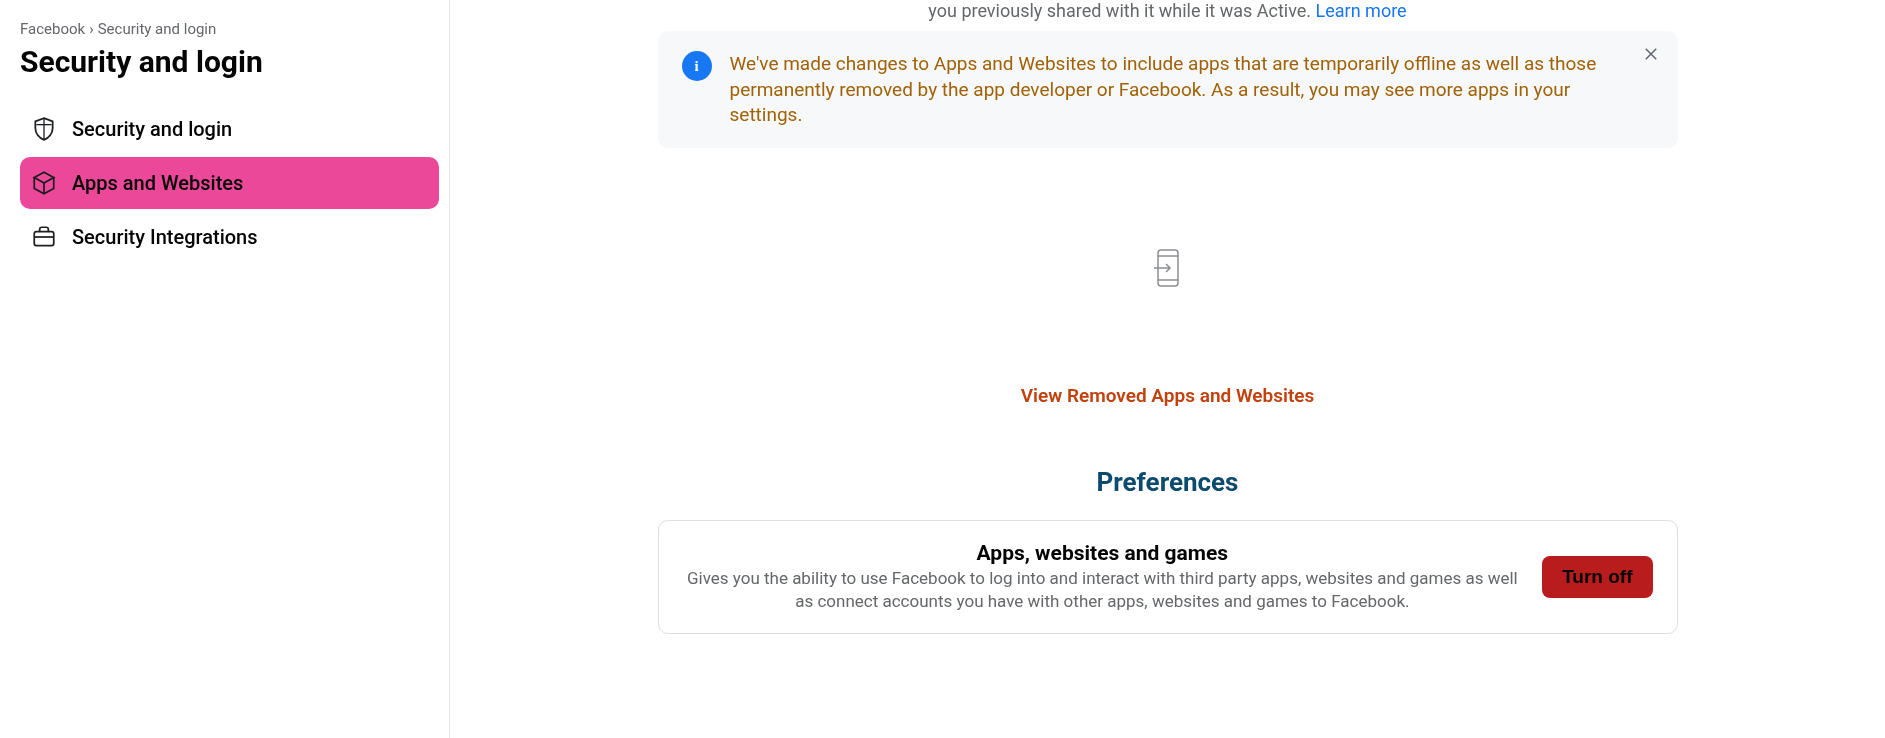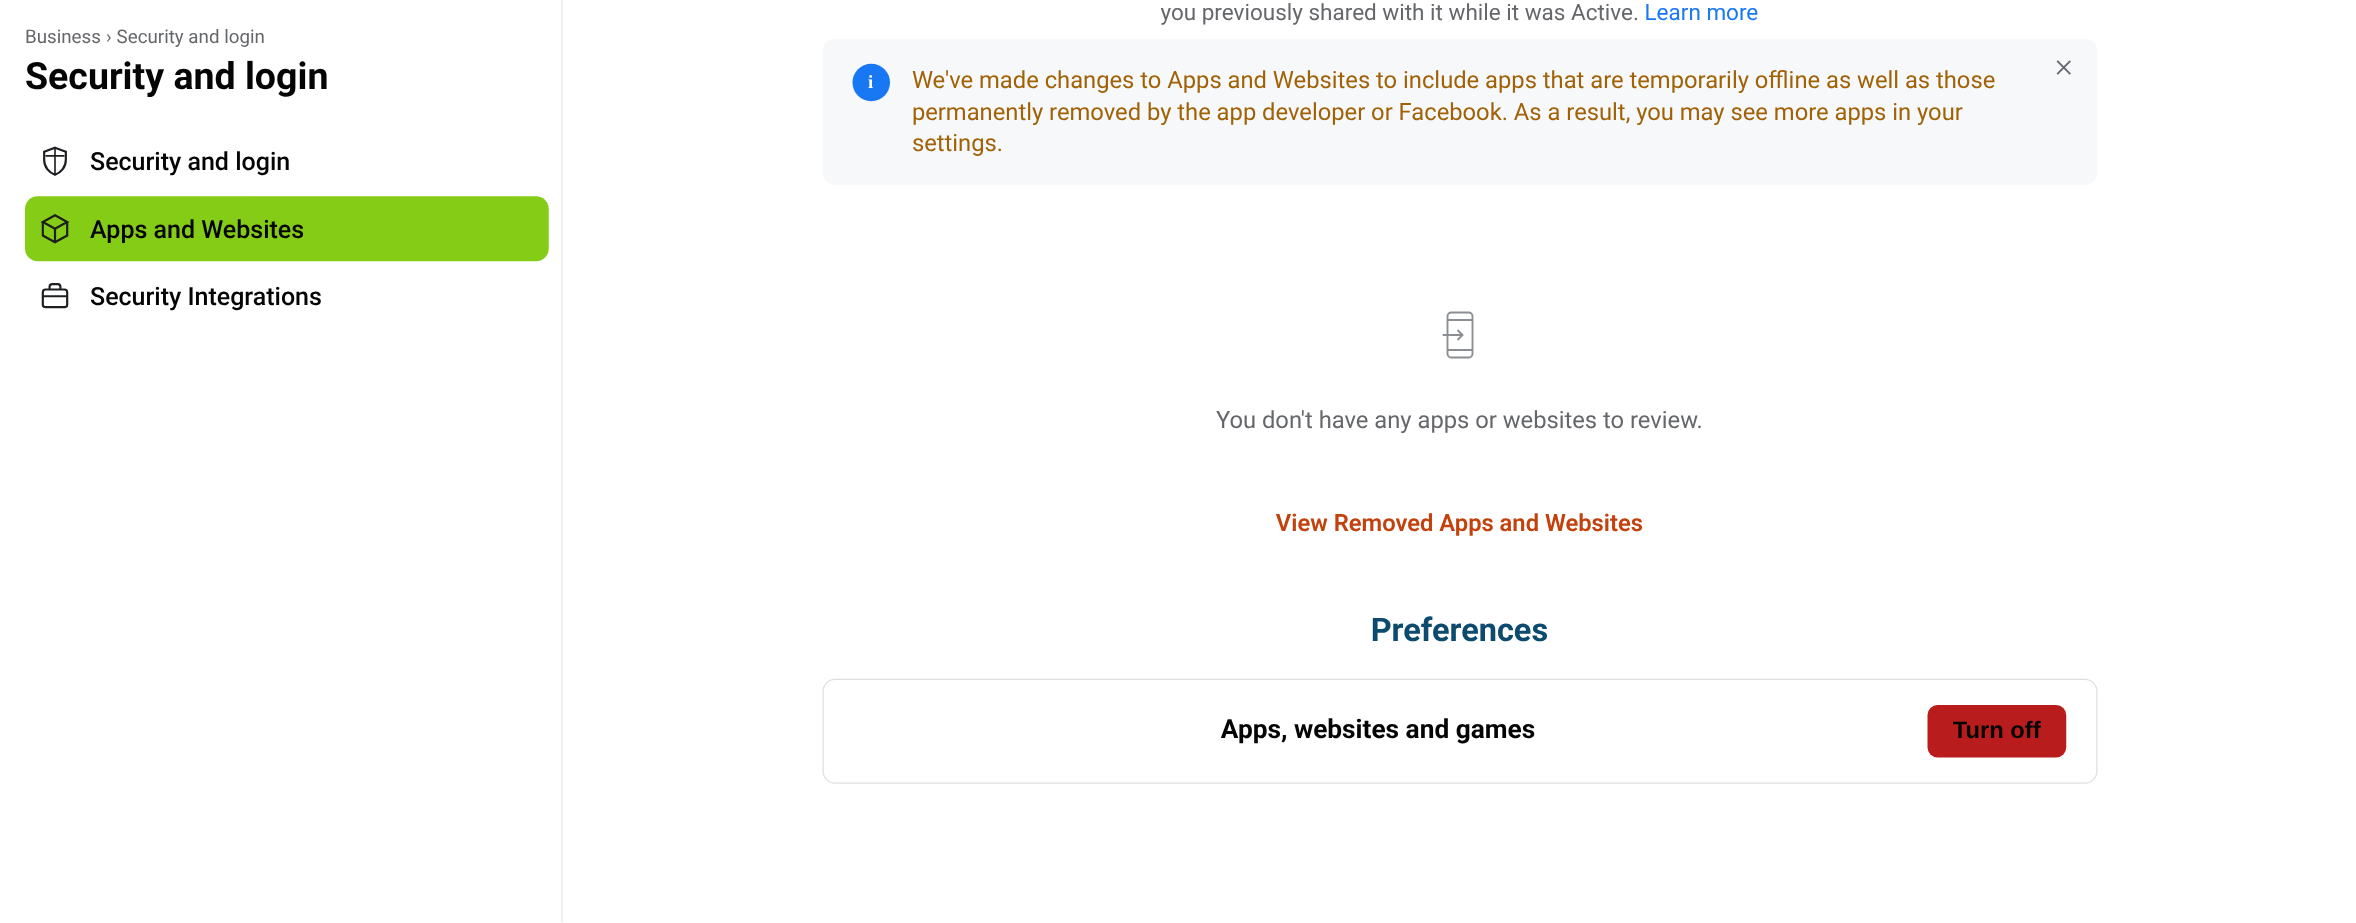--- a/index.html
+++ b/index.html
@@ -44,21 +44,21 @@
       gap: 14px;
       padding: 12px 10px;
       border-radius: 10px;
       cursor: pointer;
       font-size: 20px;
       font-weight: 500;
       color: #050505;
       margin-bottom: 2px;
     }
     .sidebar-item.active {
-      background: #84cc16;
+      background: #ec4899;
     }
     .sidebar-item .icon-wrap {
       width: 28px;
       height: 28px;
       display: flex;
       align-items: center;
       justify-content: center;
       flex-shrink: 0;
     }
     .main {
@@ -185,21 +185,21 @@
     svg {
       display: block;
     }
   </style>
 </head>
 <body>
 
 <div class="layout">
   <aside class="sidebar">
     <div class="breadcrumb">
-      <span>Business</span>
+      <span>Facebook</span>
       <span>›</span>
       <span>Security and login</span>
     </div>
     <h1 class="page-title">Security and login</h1>
 
     <div class="sidebar-item">
       <span class="icon-wrap">
         <svg width="26" height="26" viewBox="0 0 24 24" fill="none" stroke="#1c1e21" stroke-width="1.6">
           <path d="M12 2 L20 5 V11 C20 16 16.5 20.5 12 22 C7.5 20.5 4 16 4 11 V5 Z"></path>
           <path d="M12 2 L12 22" stroke-width="1.2"></path>
@@ -250,28 +250,28 @@
 
       <div class="empty-block">
         <div class="empty-icon">
           <svg width="28" height="40" viewBox="0 0 28 40" fill="none" stroke="#8a8d91" stroke-width="1.5">
             <rect x="4" y="2" width="20" height="36" rx="3"></rect>
             <line x1="4" y1="8" x2="24" y2="8"></line>
             <line x1="4" y1="32" x2="24" y2="32"></line>
             <path d="M0 20 L16 20 M12 16 L16 20 L12 24"></path>
           </svg>
         </div>
-        <div class="empty-text">You don't have any apps or websites to review.</div>
       </div>
 
       <a class="view-removed-link">View Removed Apps and Websites</a>
 
       <h2 class="section-heading">Preferences</h2>
 
       <div class="pref-card">
         <div class="pref-card-text">
           <div class="pref-card-title">Apps, websites and games</div>
+          <div class="pref-card-desc">Gives you the ability to use Facebook to log into and interact with third party apps, websites and games as well as connect accounts you have with other apps, websites and games to Facebook.</div>
         </div>
         <button class="turn-off-btn">Turn off</button>
       </div>
     </div>
   </main>
 </div>
 
 </body></html>

